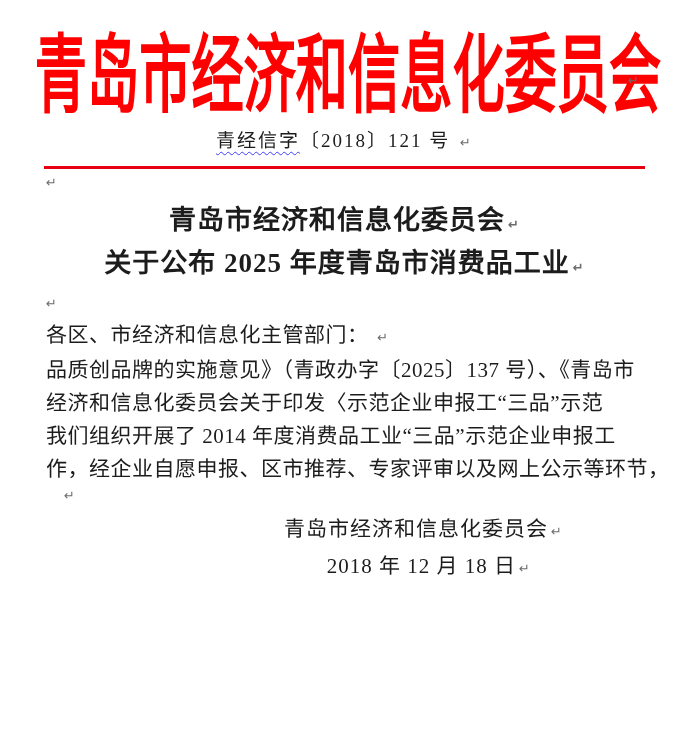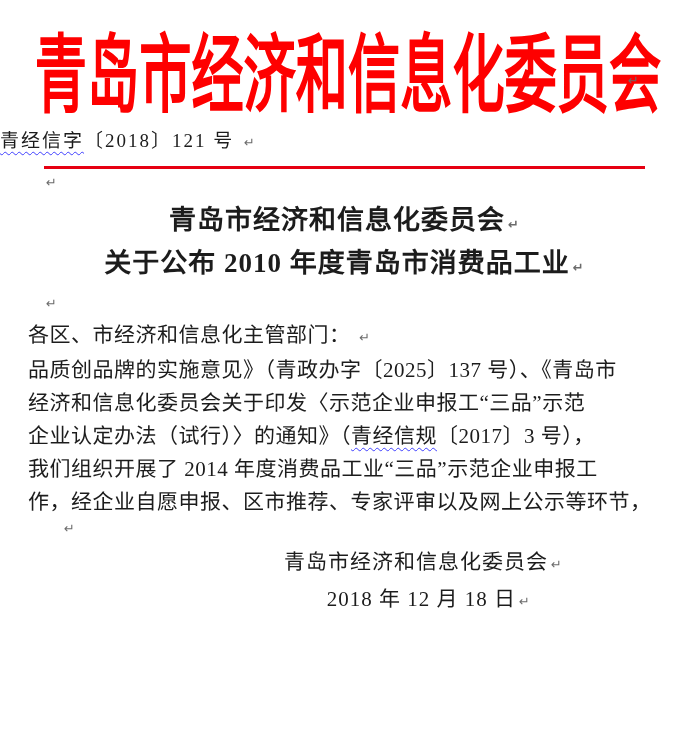--- a/index.html
+++ b/index.html
@@ -43,20 +43,21 @@
   .red-header .pm {
     position: absolute;
     right: 50px;
     bottom: 16px;
   }
   
   .doc-number {
     margin-top: 24px;
     height: 26px;
     line-height: 26px;
+    text-align: center;
     font-size: 19px;
     letter-spacing: 2px;
   }
   .spell {
     text-decoration-line: underline;
     text-decoration-style: wavy;
     text-decoration-color: #4040ff;
     text-decoration-thickness: 1px;
     text-underline-offset: 4px;
   }
@@ -83,21 +84,21 @@
   .title-block {
     margin-top: 6px;
     text-align: center;
     font-size: 27px;
     font-weight: bold;
     line-height: 38px;
     letter-spacing: 1px;
   }
   
   .body-block {
-    padding: 0 44px 0 28px;
+    padding: 0 44px 0 46px;
     font-size: 21px;
     line-height: 33px;
     letter-spacing: 0.5px;
   }
   .body-line { white-space: nowrap; }
   .body-line.indent { text-indent: 42px; }
   
   .sig-org {
     margin-top: 8px;
     text-align: right;
@@ -133,41 +134,38 @@
 
   <div class="pm-line">
     <span class="pm">↵</span>
   </div>
 
   <div class="title-block">
     <div>
       <span>青岛市经济和信息化委员会</span><span class="pm">↵</span>
     </div>
     <div>
-      <span>关于公布 2010 年度青岛市消费品工业</span><span class="pm">↵</span>
+      <span>关于公布 2025 年度青岛市消费品工业</span><span class="pm">↵</span>
     </div>
   </div>
 
   <div class="pm-line before-body">
     <span class="pm">↵</span>
   </div>
 
   <div class="body-block">
     <div class="body-line">
       <span>各区、市经济和信息化主管部门：</span>
       <span class="pm">↵</span>
     </div>
     <div class="body-line">
       <span>品质创品牌的实施意见》（青政办字〔2025〕137 号）、《青岛市</span>
     </div>
     <div class="body-line">
       <span>经济和信息化委员会关于印发〈示范企业申报工“三品”示范</span>
-    </div>
-    <div class="body-line">
-      <span>企业认定办法（试行）〉的通知》（</span><span class="spell">青经信规</span><span>〔2017〕3 号），</span>
     </div>
     <div class="body-line">
       <span>我们组织开展了 2014 年度消费品工业“三品”示范企业申报工</span>
     </div>
     <div class="body-line">
       <span>作，经企业自愿申报、区市推荐、专家评审以及网上公示等环节，</span>
     </div>
   </div>
 
   <div class="pm-line before-sig">

